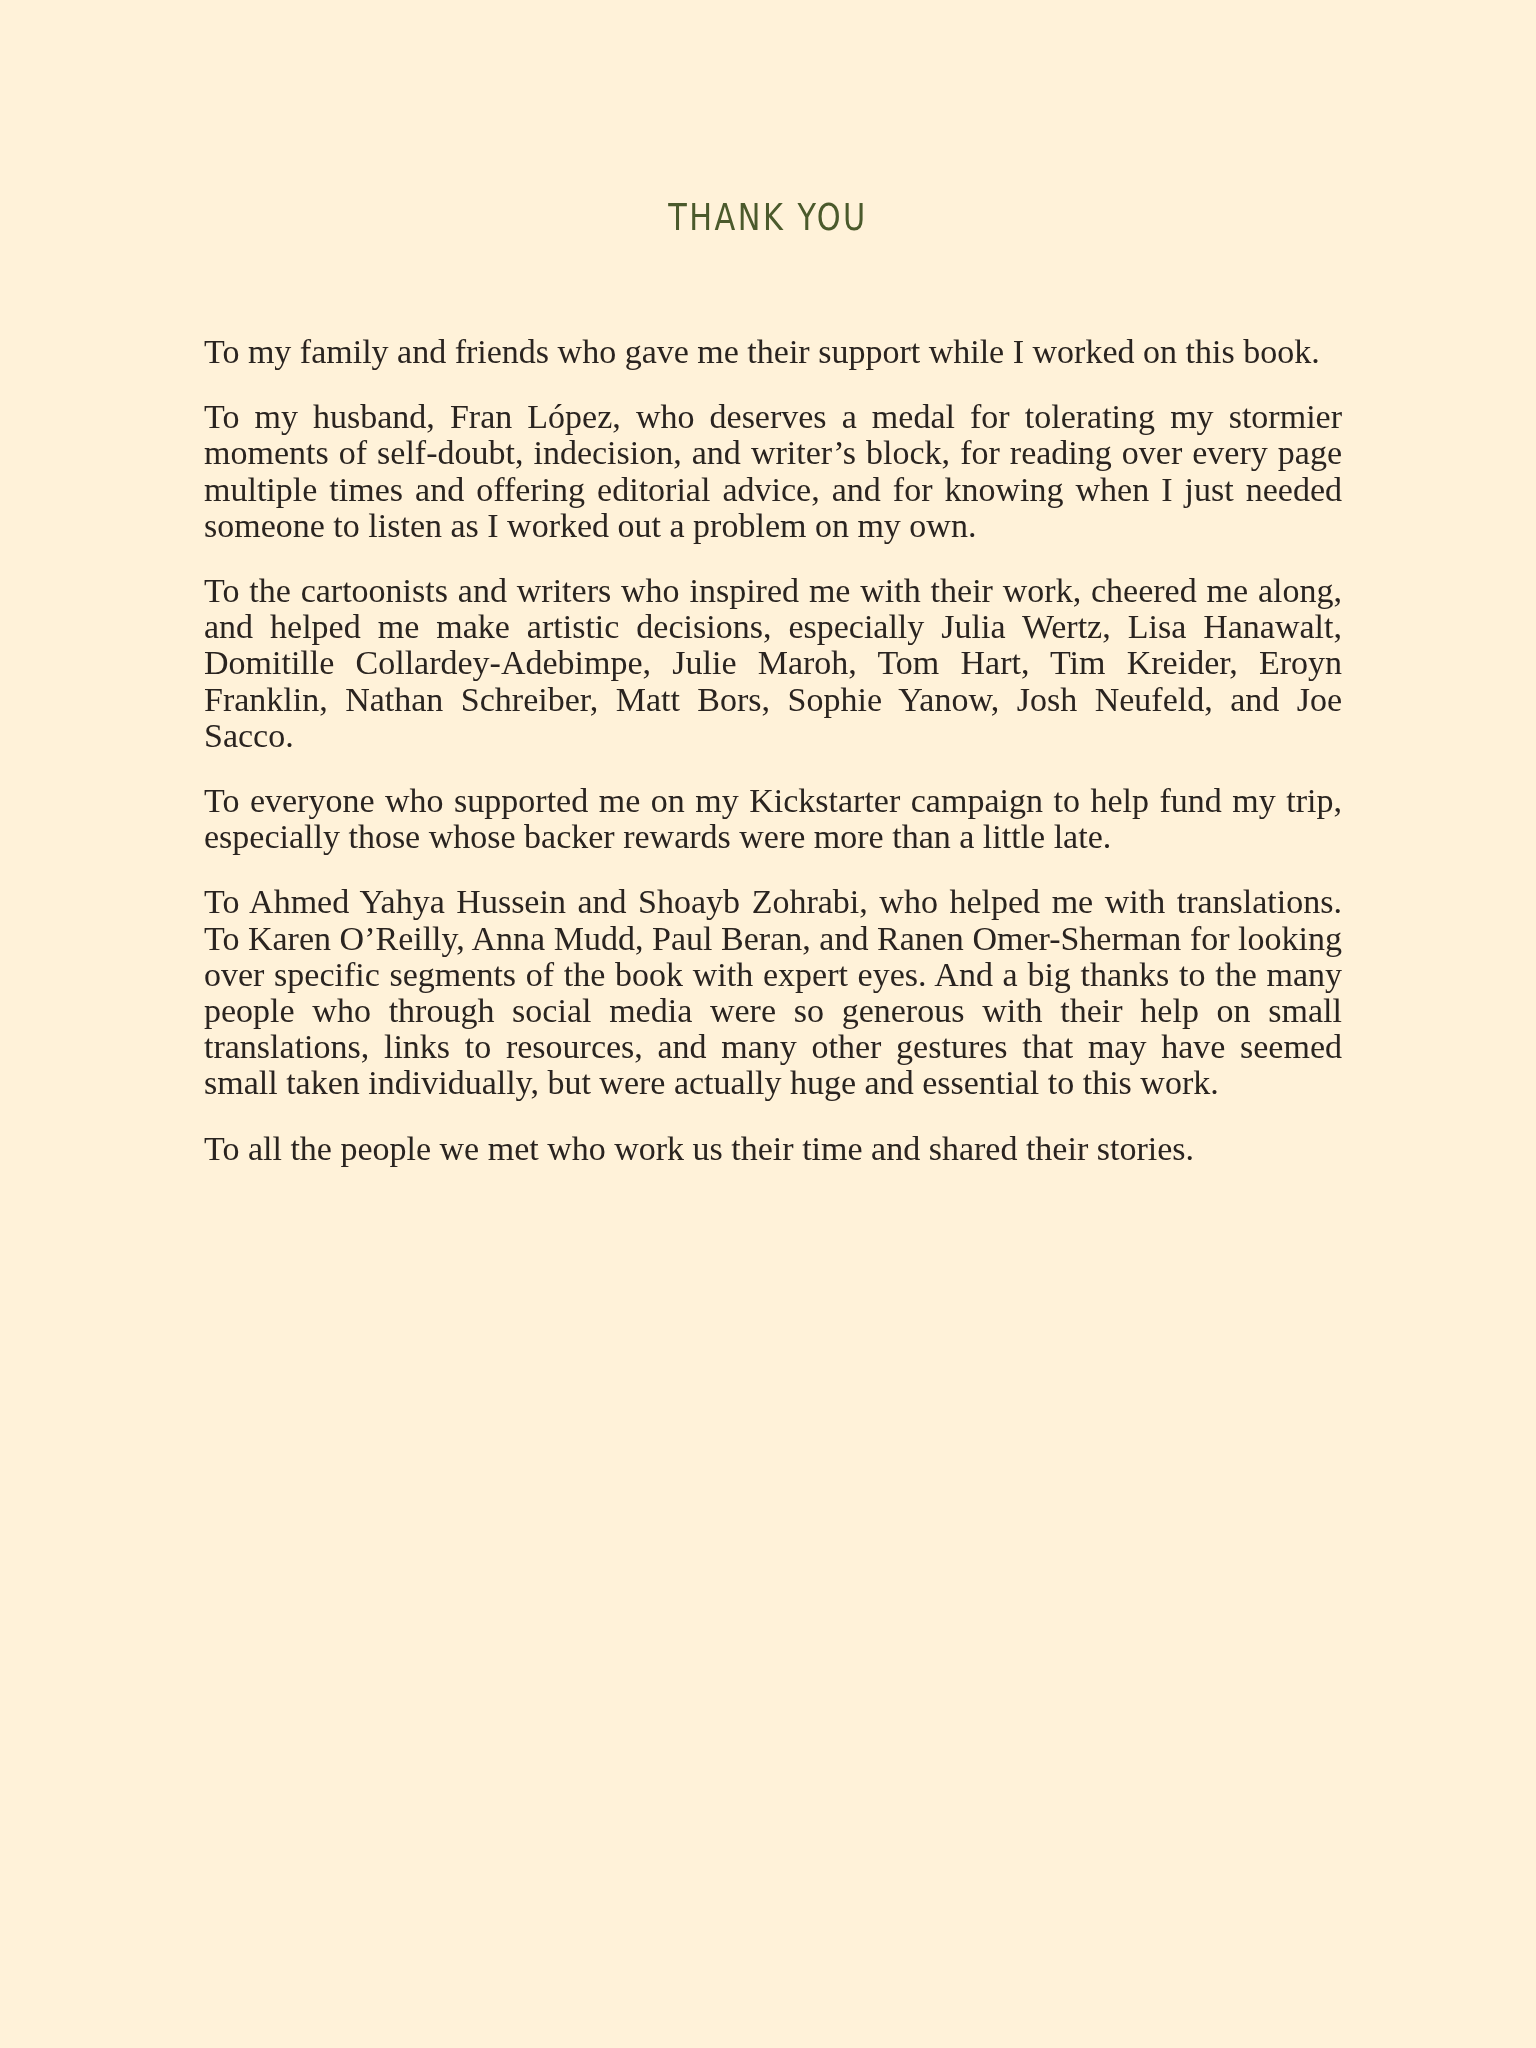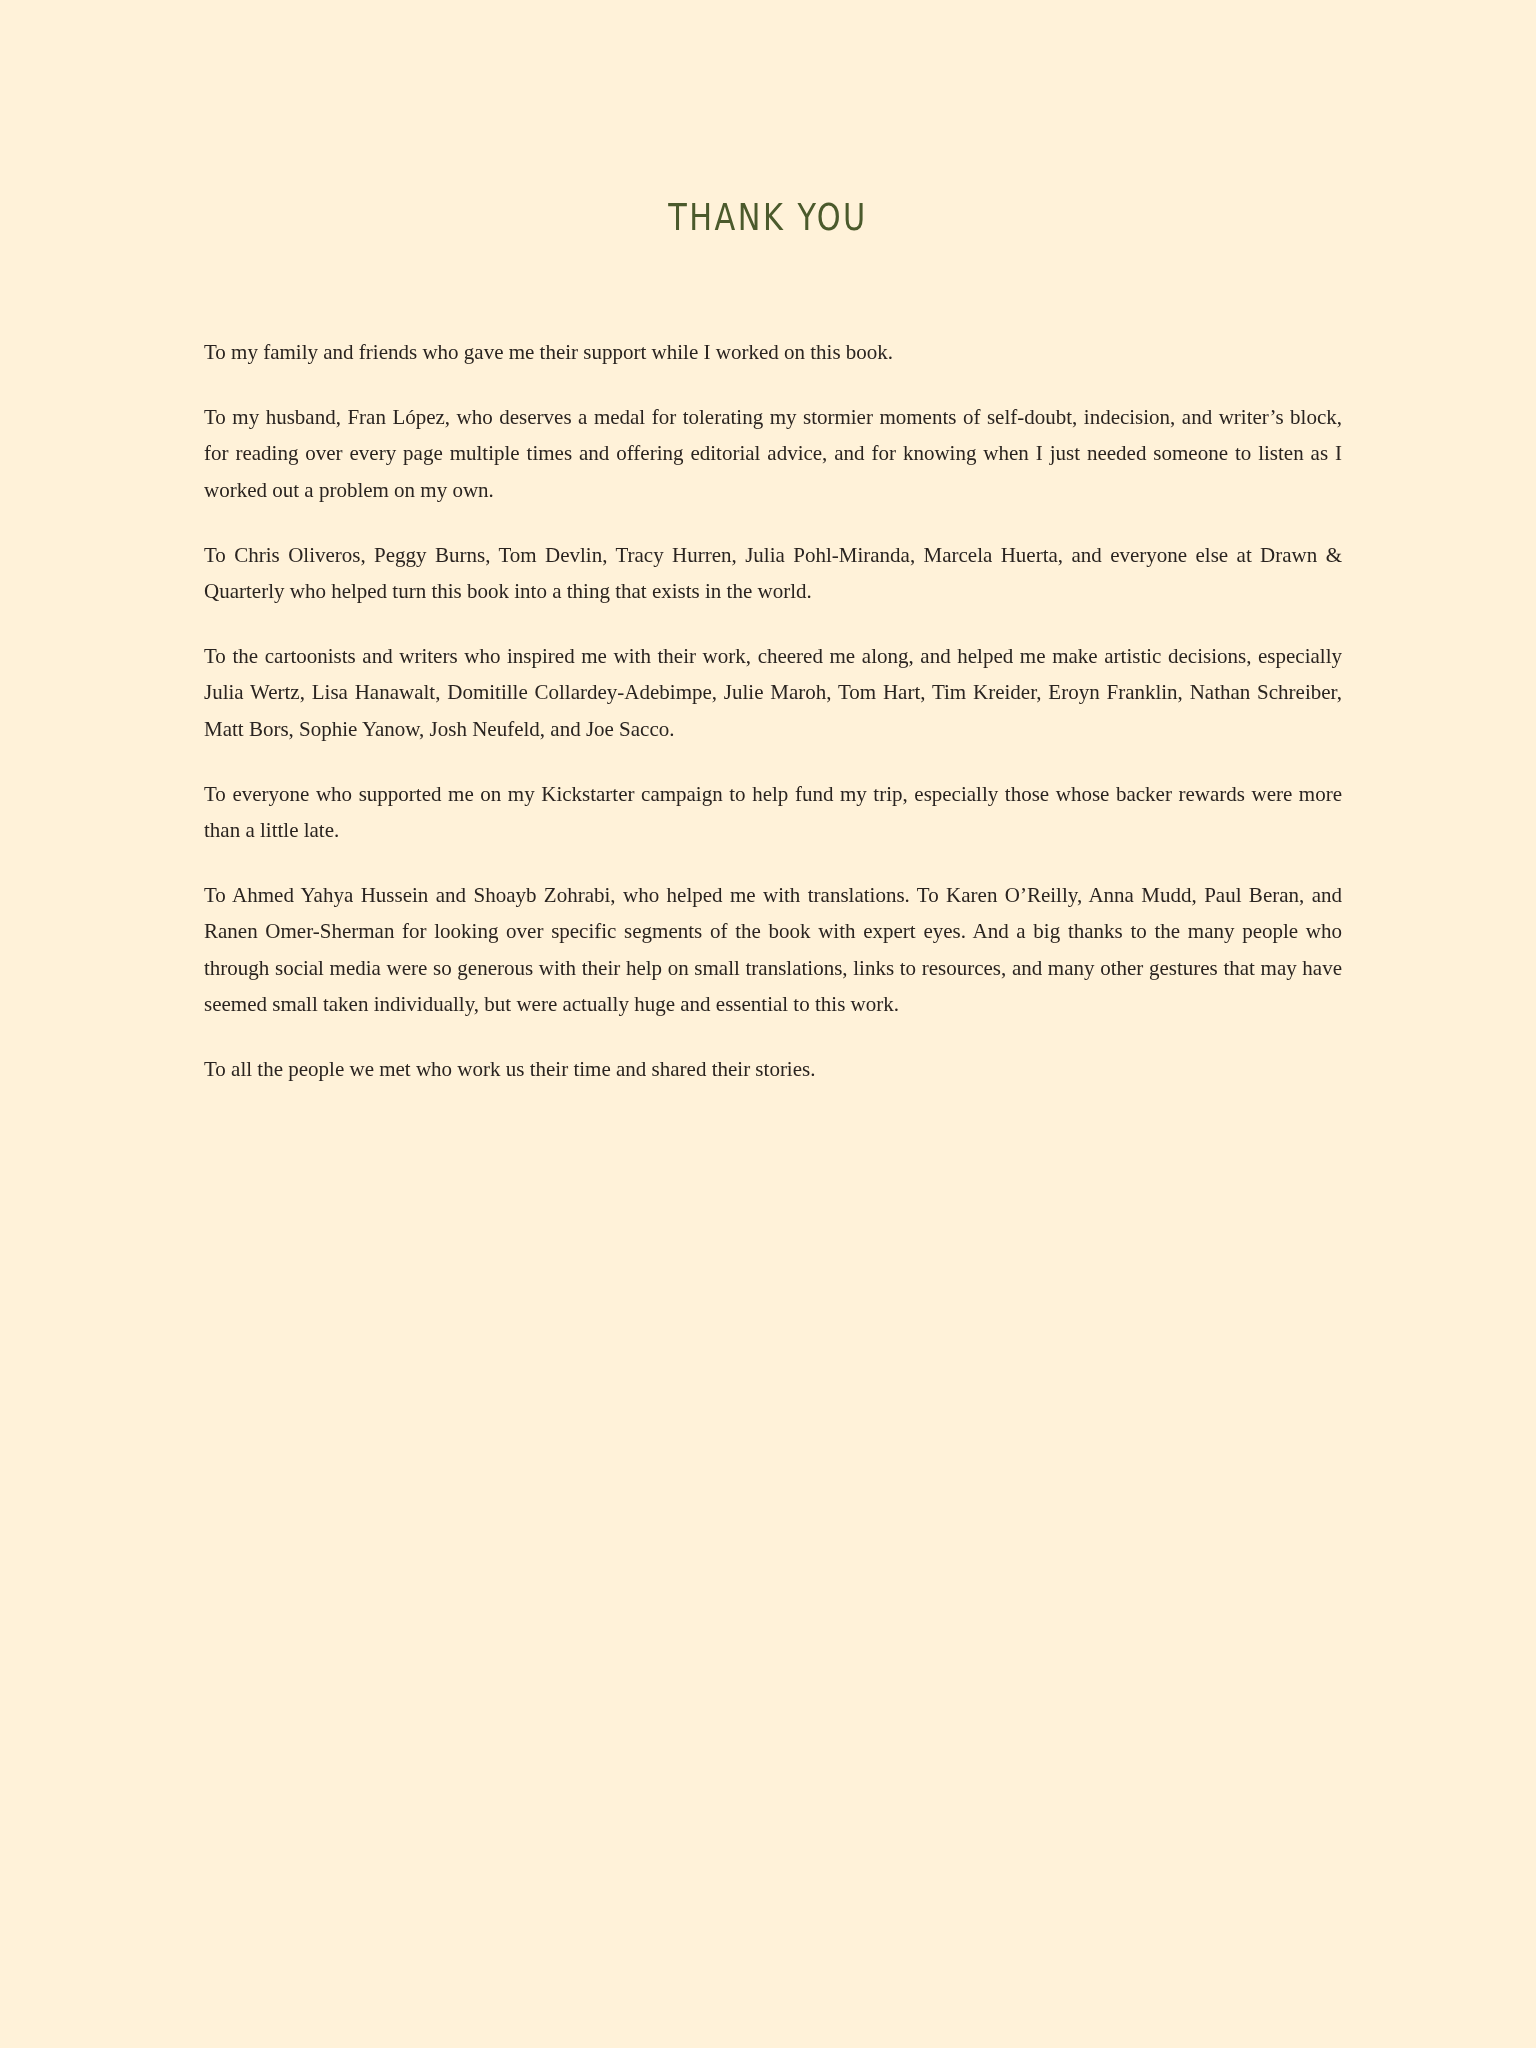--- a/index.html
+++ b/index.html
@@ -34,40 +34,39 @@
       margin: 0;
       transform: scaleX(0.82);
       transform-origin: 768px 0;
     }
     .body-text {
       position: absolute;
       top: 334px;
       left: 204px;
       width: 1138px;
       font-family: "Liberation Serif", serif;
-      font-size: 21px;
+      font-size: 34px;
       line-height: 36.2px;
       color: #2A2420;
       text-align: justify;
     }
     .para {
       margin: 0 0 29px 0;
     }
     .para.last-line-left {
       text-align-last: left;
     }
   </style>
 </head>
 <body>
 
 <div class="page">
   <h1 class="title">THANK YOU</h1>
 
   <div class="body-text">
     <p class="para last-line-left">To my family and friends who gave me their support while I worked on this book.</p>
     <p class="para last-line-left">To my husband, Fran López, who deserves a medal for tolerating my stormier moments of self-doubt, indecision, and writer’s block, for reading over every page multiple times and offering editorial advice, and for knowing when I just needed someone to listen as I worked out a problem on my own.</p>
-    <p class="para last-line-left">To Chris Oliveros, Peggy Burns, Tom Devlin, Tracy Hurren, Julia Pohl-Miranda, Marcela Huerta, and everyone else at Drawn &amp; Quarterly who helped turn this book into a thing that exists in the world.</p>
     <p class="para last-line-left">To the cartoonists and writers who inspired me with their work, cheered me along, and helped me make artistic decisions, especially Julia Wertz, Lisa Hanawalt, Domitille Collardey-Adebimpe, Julie Maroh, Tom Hart, Tim Kreider, Eroyn Franklin, Nathan Schreiber, Matt Bors, Sophie Yanow, Josh Neufeld, and Joe Sacco.</p>
     <p class="para last-line-left">To everyone who supported me on my Kickstarter campaign to help fund my trip, especially those whose backer rewards were more than a little late.</p>
     <p class="para last-line-left">To Ahmed Yahya Hussein and Shoayb Zohrabi, who helped me with translations. To Karen O’Reilly, Anna Mudd, Paul Beran, and Ranen Omer-Sherman for looking over specific segments of the book with expert eyes. And a big thanks to the many people who through social media were so generous with their help on small translations, links to resources, and many other gestures that may have seemed small taken individually, but were actually huge and essential to this work.</p>
     <p class="para last-line-left">To all the people we met who work us their time and shared their stories.</p>
   </div>
 </div>
 
 </body></html>

